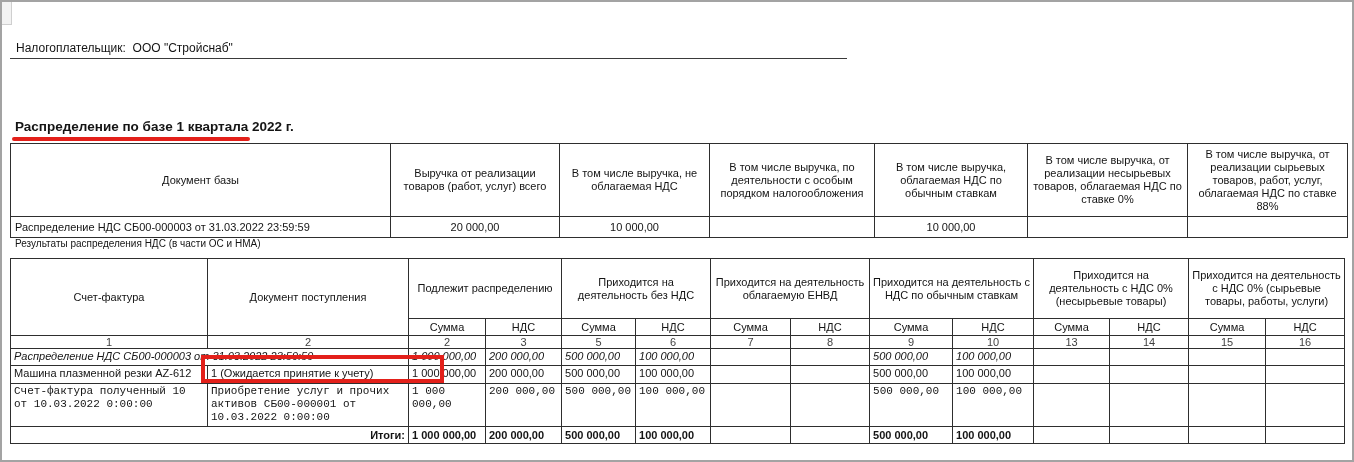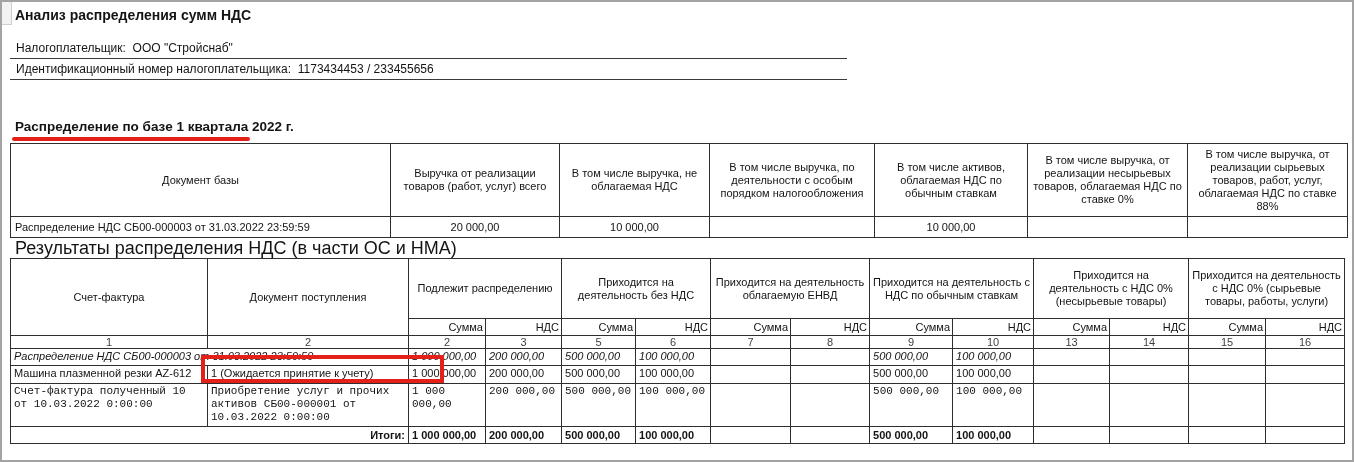--- a/index.html
+++ b/index.html
@@ -8,76 +8,74 @@
     background:#ffffff; border:2px solid #a3a3a3; overflow:hidden;
     font-family:"Liberation Sans","DejaVu Sans",sans-serif; color:#141414;
   }
   .corner { position:absolute; left:0; top:0; width:9px; height:22px;
     background:#f2f2f2; border-right:1px solid #cfcfcf; border-bottom:1px solid #cfcfcf; }
   .title { position:absolute; left:13px; top:5px; font-size:14px; font-weight:bold; }
   .info { position:absolute; left:8px; width:831px; border-bottom:1px solid #3a3a3a;
     font-size:12px; padding:1px 0 3px 6px; white-space:pre; }
   #info-0 { top:38px; } #info-1 { top:59px; } #info-2 { top:79px; }
   .sec1-title { position:absolute; left:13px; top:117px; font-size:13.5px; font-weight:bold; }
-  .sec2-title { position:absolute; left:13px; top:236px; font-size:18px; }
+  .sec2-title { position:absolute; left:13px; top:236px; font-size:10px; }
   .red-underline { position:absolute; left:10px; top:135px; width:238px; height:4px;
     background:#e3201a; border-radius:3px; z-index:5; }
   .red-box { position:absolute; left:199px; top:353px; width:243px; height:28px;
     box-sizing:border-box; border:4px solid #e3201a; z-index:5; }
 
   table { position:absolute; border-collapse:collapse; table-layout:fixed; font-size:11px; }
   th, td { border:1px solid #2e2e2e; font-weight:normal; overflow:hidden; }
 
   .t1 { left:8px; top:141px; width:1337px; }
   .t1 th { height:68px; text-align:center; vertical-align:middle; line-height:13px; padding:2px 4px; }
   .t1 td { height:16px; padding:2px 4px; vertical-align:middle; }
 
   .t2 { left:8px; top:256px; width:1334px; }
   .t2 .hdr th { height:57px; text-align:center; vertical-align:middle; line-height:13px; padding:1px 3px; }
-  .t2 .sub th { height:14px; text-align:right; padding:1px 2px; }
+  .t2 .sub th { height:14px; text-align:center; padding:1px 2px; }
   .t2 .nums td { height:10px; text-align:center; color:#3f3f3f; padding:0 2px; line-height:12px; }
   .t2 .data td { vertical-align:top; padding:1px 3px; line-height:13px; }
   .t2 .group-row td { font-style:italic; }
   .t2 .r1 td { height:14px; } .t2 .r2 td { height:15px; } .t2 .r3 td { height:40px;font-family:Liberation Mono, monospace; }
   .t2 .totals td { height:14px; font-weight:bold; vertical-align:middle; }
 
   .c { text-align:center; } .left { text-align:left;margin-left:40px; } .num { text-align:left; }
   .tot-label { text-align:right; padding-right:4px;margin-left:34px; }
 </style>
 </head>
 <body>
 
 <div id="screen">
   <div class="corner"></div>
 
-  <div class="title">Анализ распределения сумм НДС</div>
 
   <div class="info" id="info-0">Налогоплательщик:  ООО "Стройснаб"</div>
-  <div class="info" id="info-1">Идентификационный номер налогоплательщика:  1173434453 / 233455656</div>
 
   <div class="sec1-title">Распределение по базе 1 квартала 2022 г.</div>
   <div class="red-underline"></div>
 
   <table class="t1">
     <colgroup>
       <col style="width:380px">
         <col style="width:169px">
         <col style="width:150px">
       <col style="width:165px">
         <col style="width:153px">
         <col style="width:160px">
         <col style="width:160px">
     </colgroup>
     <tbody>
         <tr class="hdr">
       <th>Документ базы</th>
       <th>Выручка от реализации товаров (работ, услуг) всего</th>
       <th>В том числе выручка, не облагаемая НДС</th>
       <th>В том числе выручка, по деятельности с особым порядком налогообложения</th>
-      <th>В том числе активов, облагаемая НДС по обычным ставкам</th>
+      <th>В том числе выручка, облагаемая НДС по обычным ставкам</th>
       <th>В том числе выручка, от реализации несырьевых товаров, облагаемая НДС по ставке 0%</th>
       <th>В том числе выручка, от реализации сырьевых товаров, работ, услуг, облагаемая НДС по ставке 88%</th>
     </tr>
     <tr>
       <td class="left">Распределение НДС СБ00-000003 от 31.03.2022 23:59:59</td>
       <td class="c">20 000,00</td>
       <td class="c">10 000,00</td>
       <td class="c"></td>
       <td class="c">10 000,00</td>
       <td class="c"></td>

